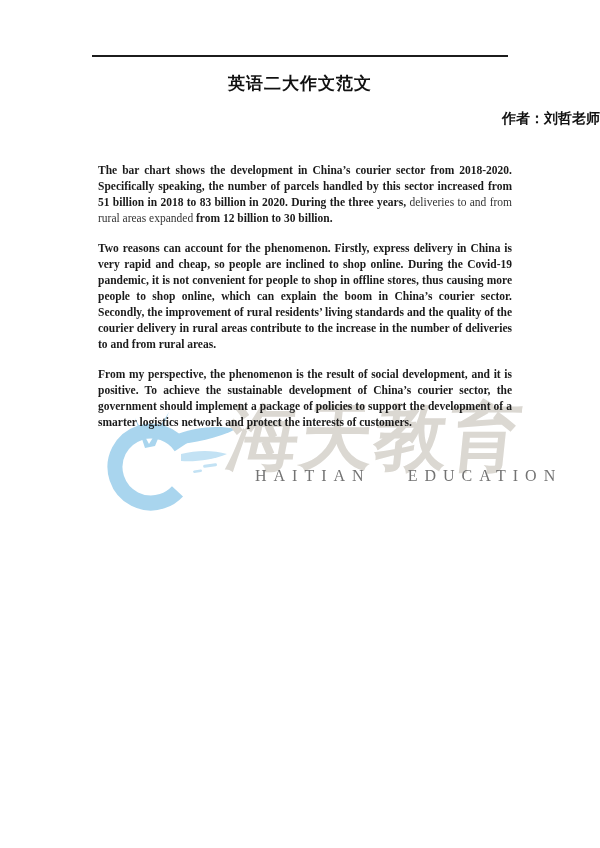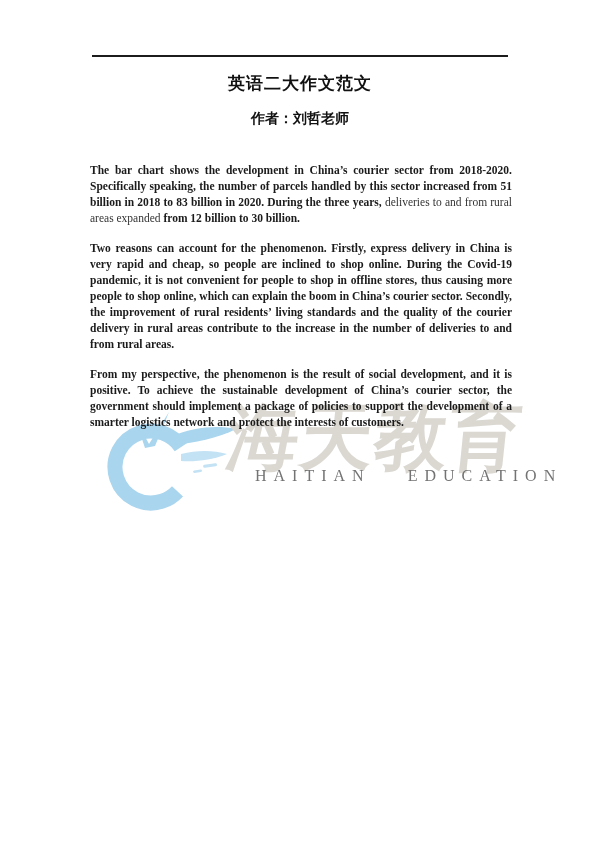--- a/index.html
+++ b/index.html
@@ -32,39 +32,39 @@
     font-size: 17px;
     font-weight: bold;
     color: #111111;
     letter-spacing: 1px;
   }
   .doc-author {
     position: absolute;
     left: 0;
     top: 110px;
     width: 600px;
-    text-align: center;
+    text-align: right;
     font-size: 14px;
     font-weight: bold;
     color: #111111;
   }
   .essay {
     position: absolute;
     left: 90px;
     top: 162px;
     width: 422px;
     font-size: 11.5px;
     line-height: 16px;
     font-weight: bold;
     color: #1b1b1b;
     text-align: justify;
     z-index: 2;
   }
   .essay p {
-    margin: 0 0 14px 0;
+    margin: 0 0 14px 8px;
   }
   .essay .reg {
     font-weight: normal;
     color: #333333;
   }
   
   .watermark {
     position: absolute;
     left: 85px;
     top: 400px;

